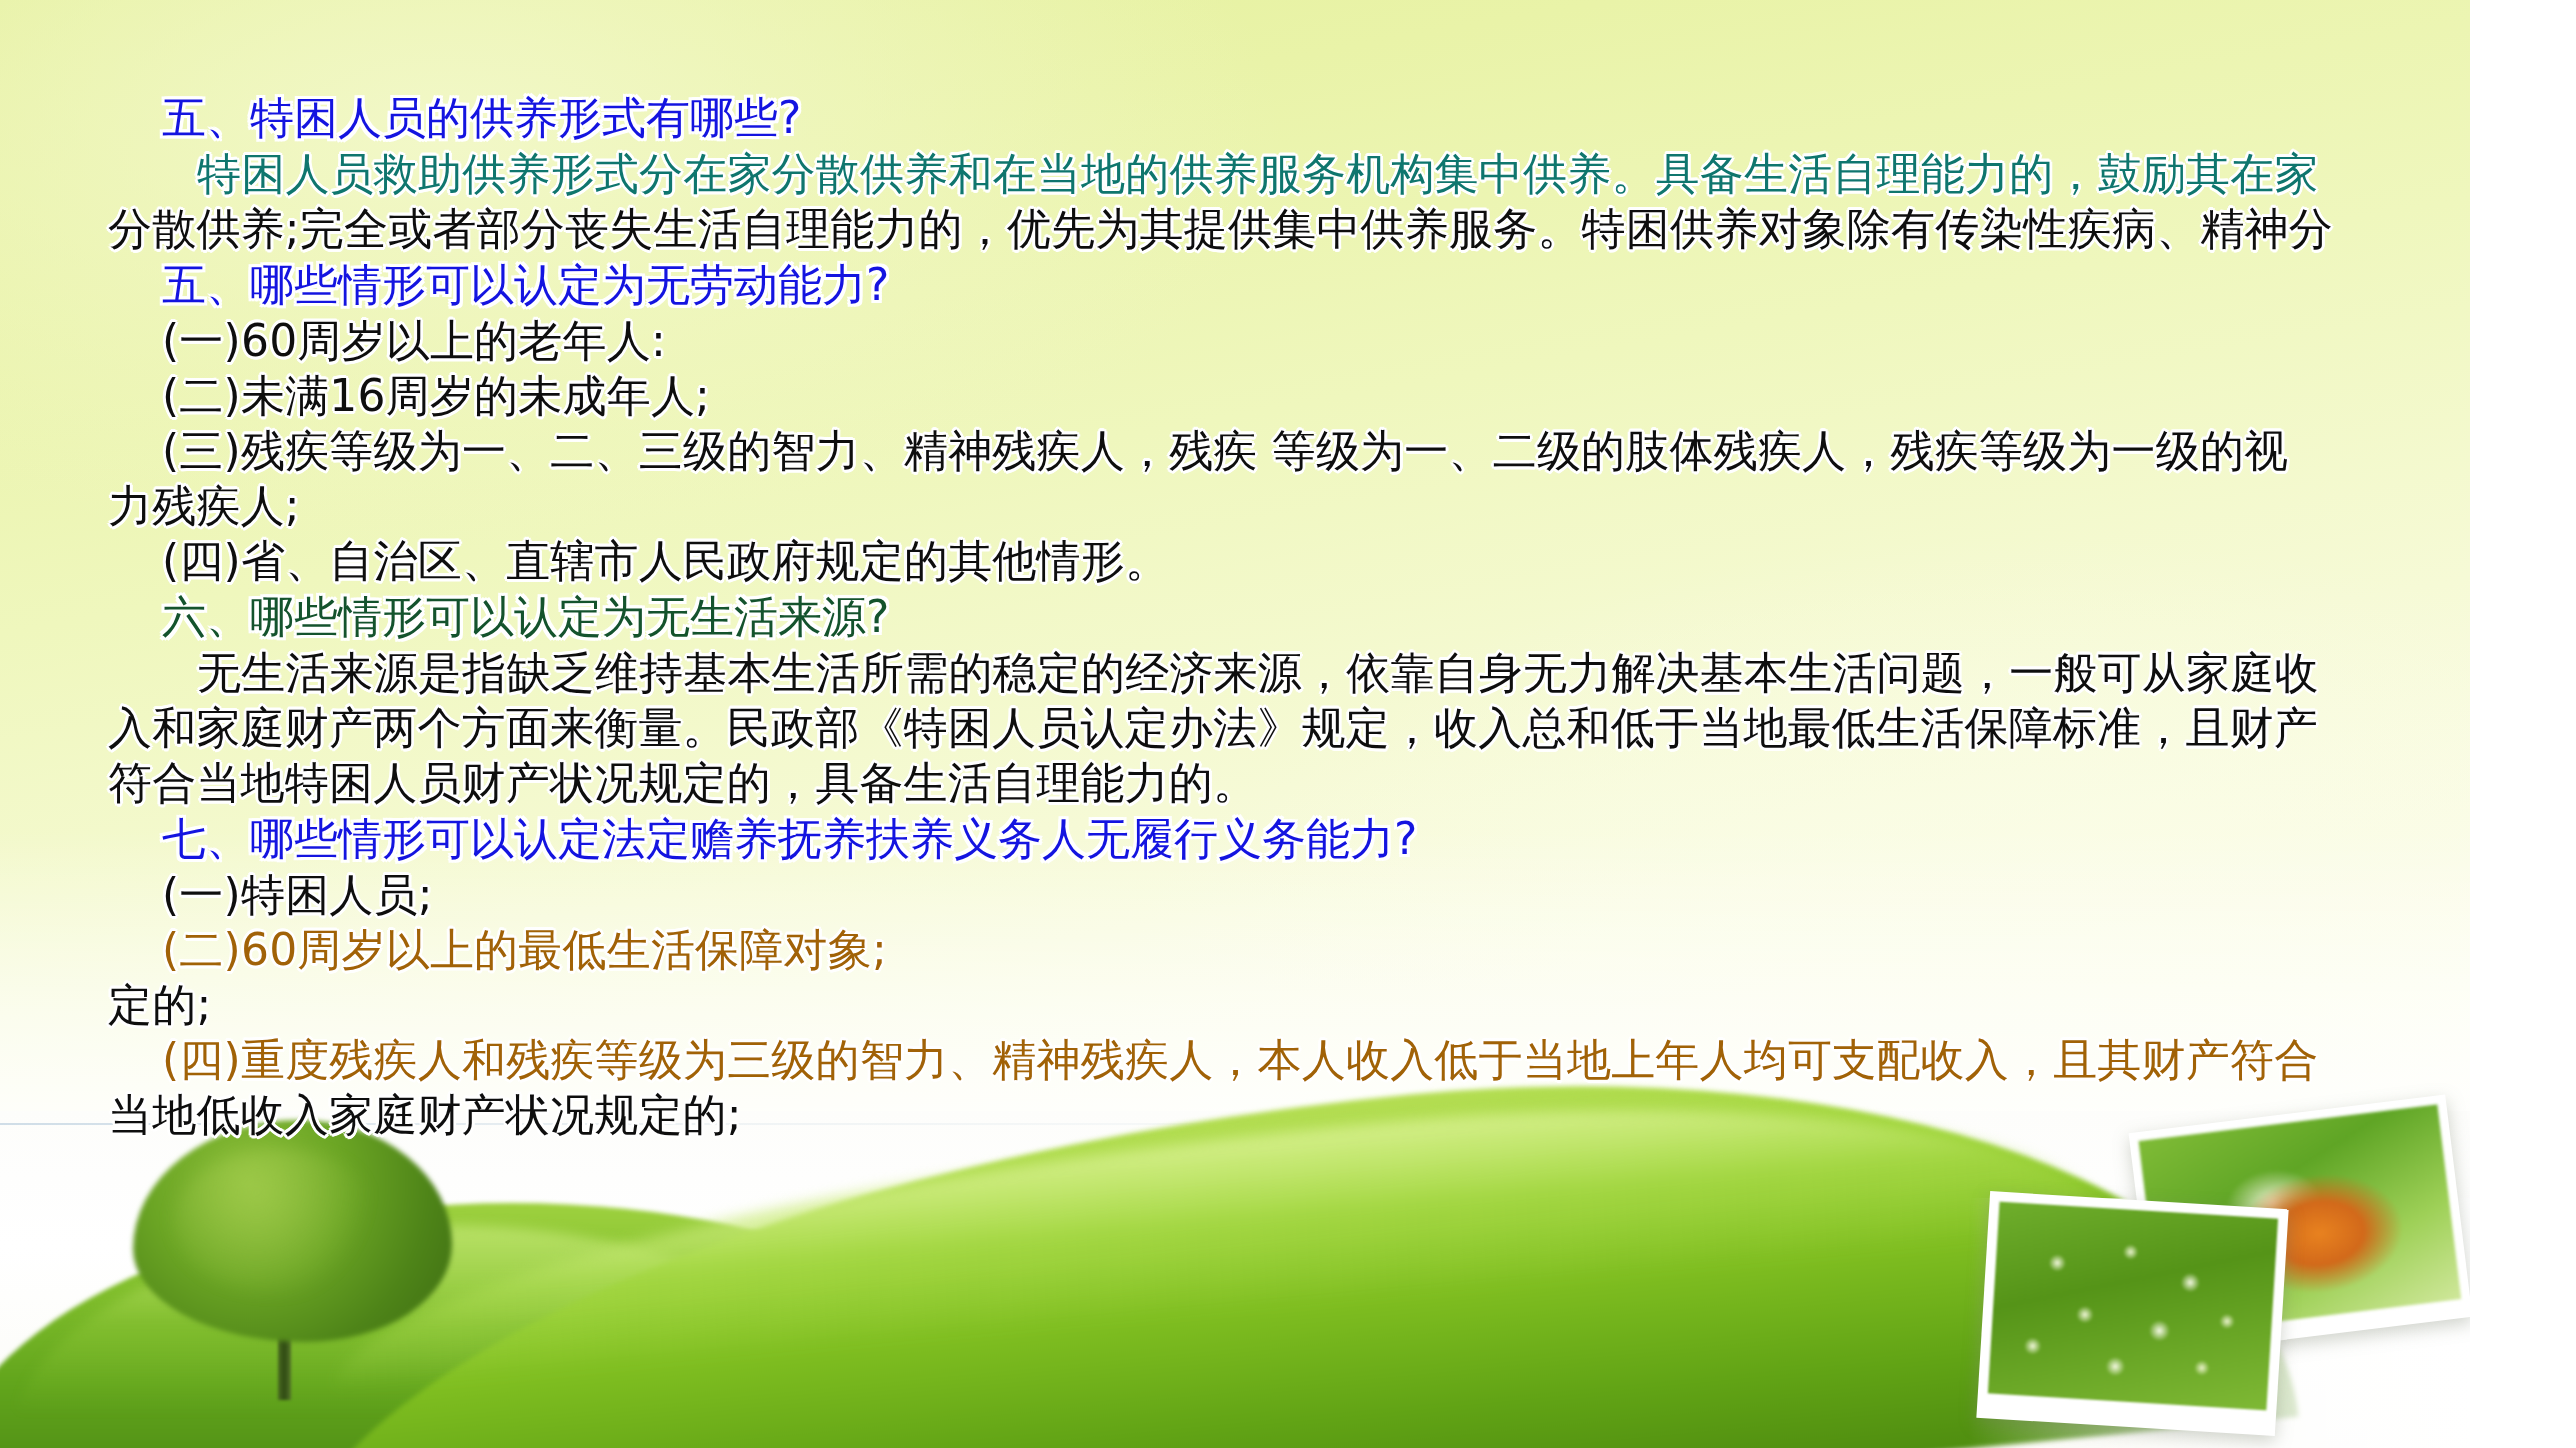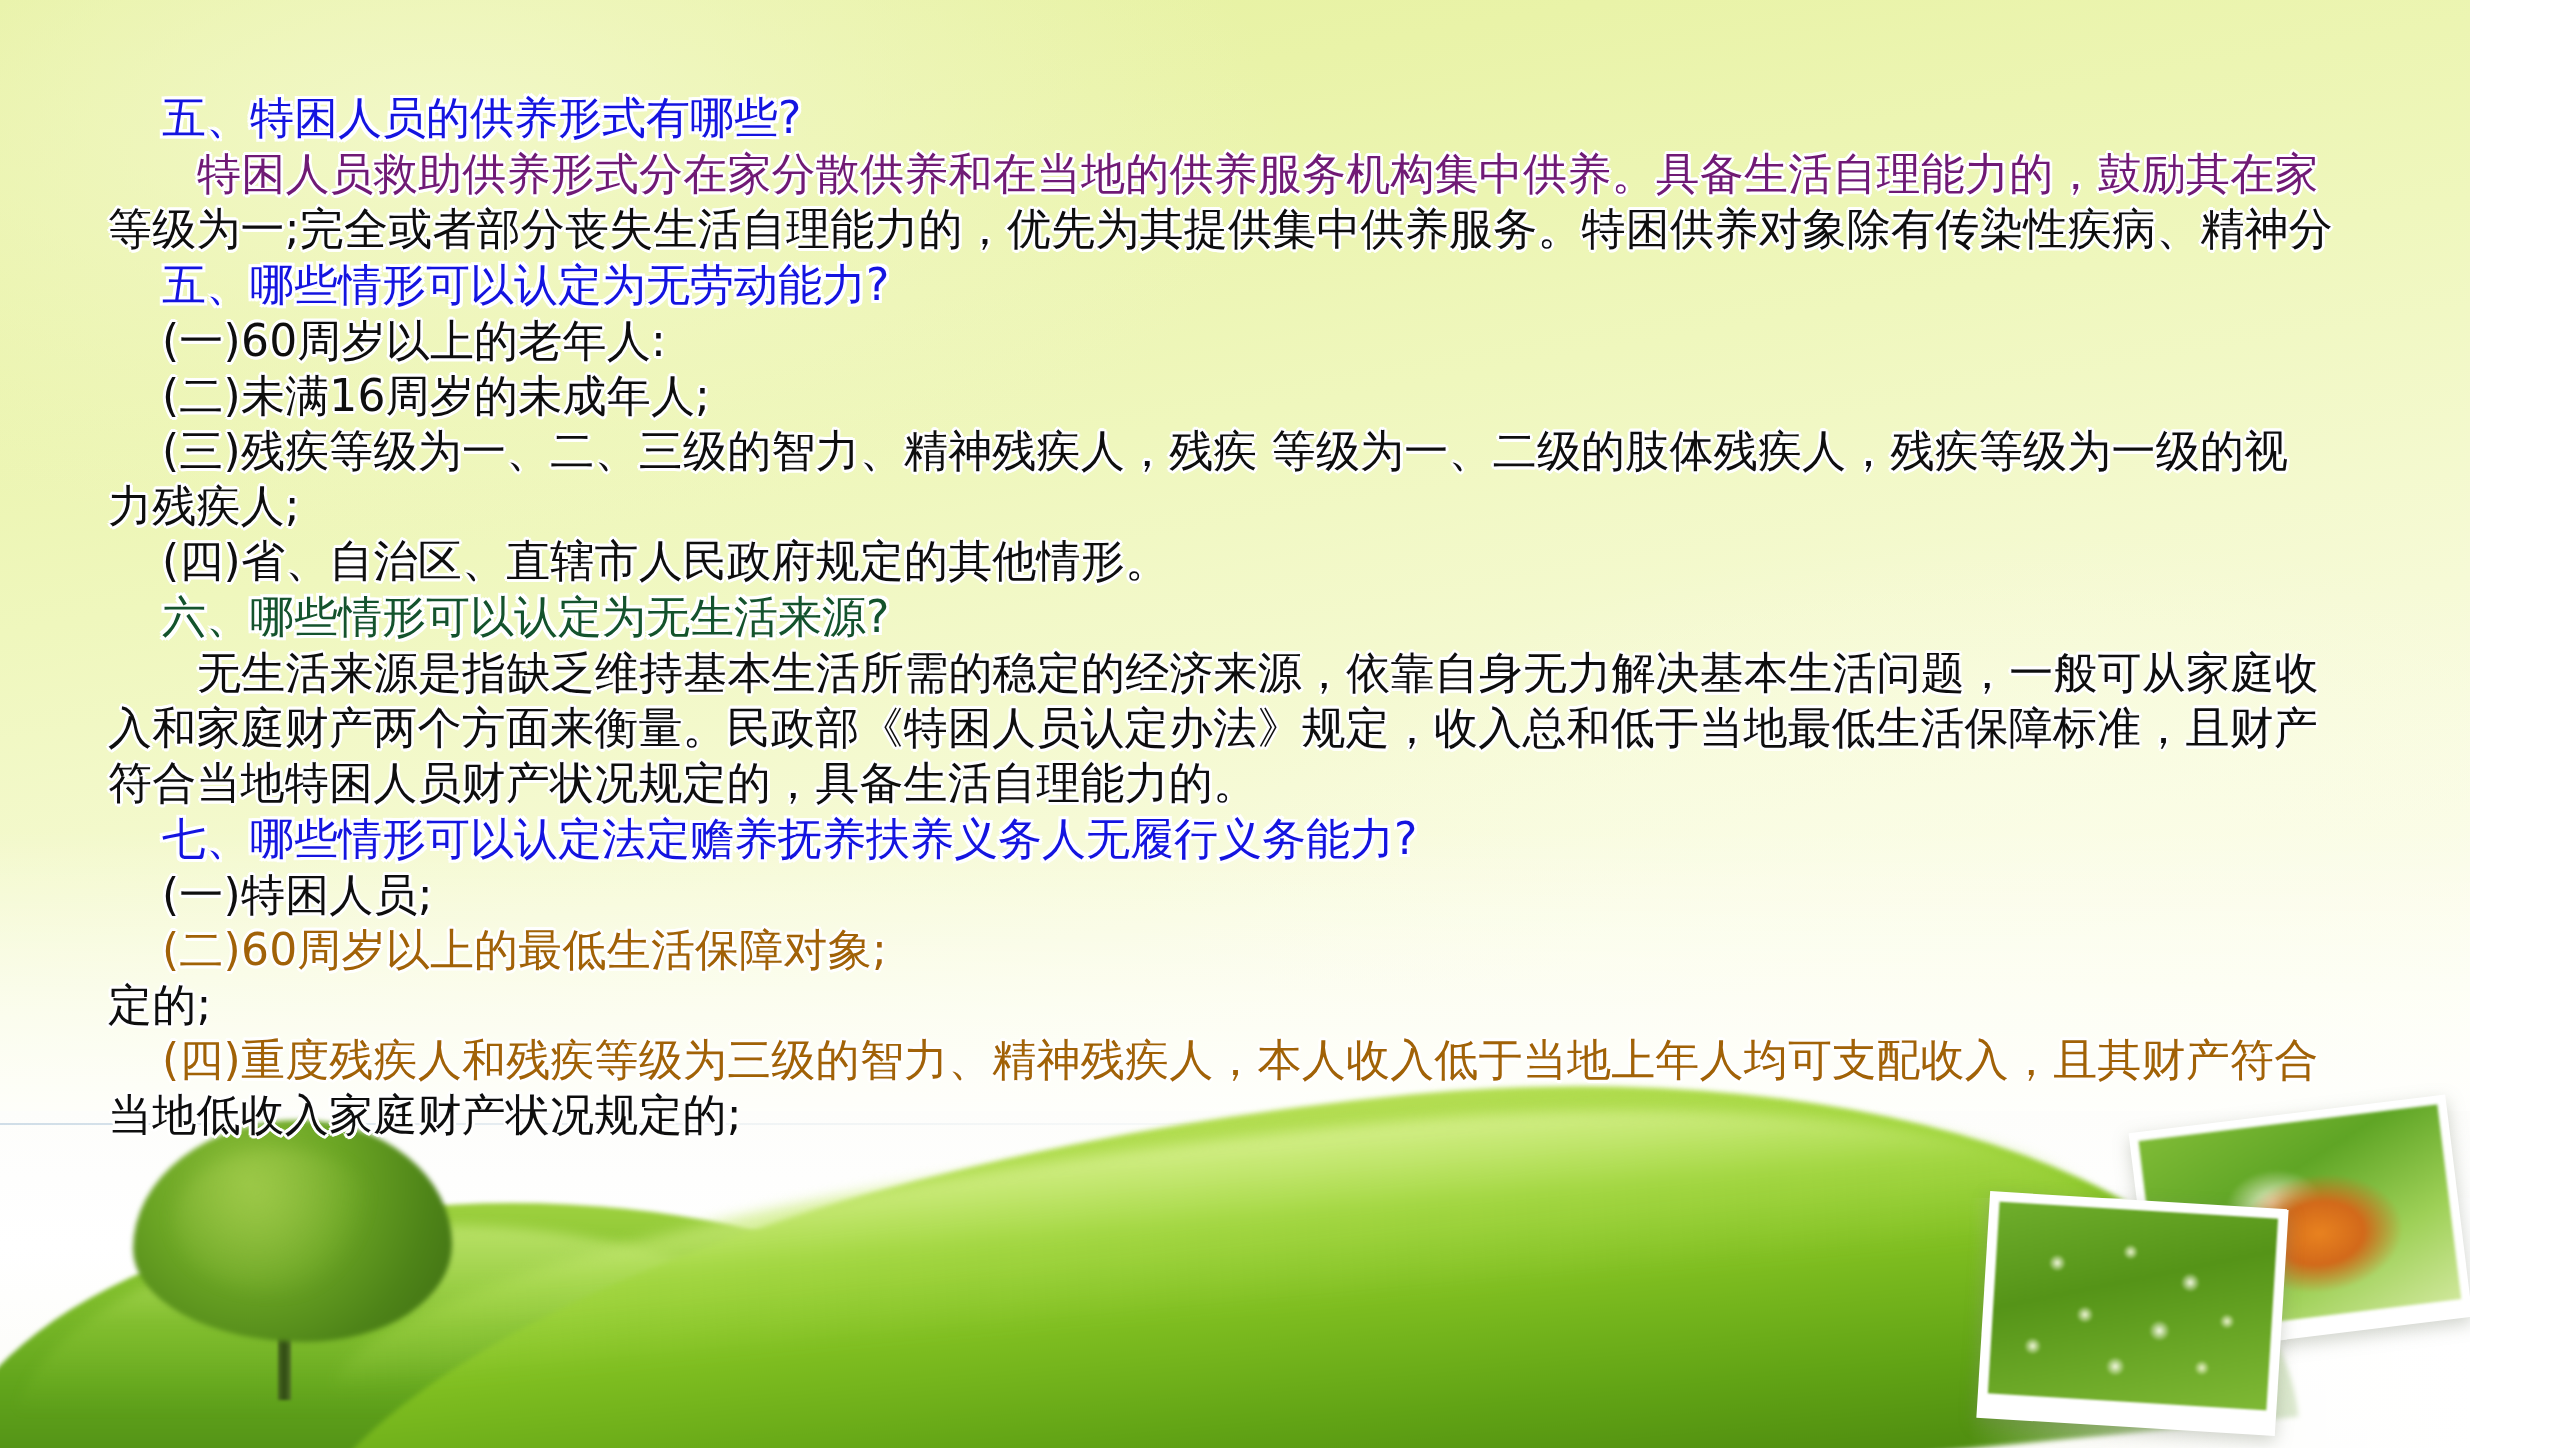--- a/index.html
+++ b/index.html
@@ -261,22 +261,22 @@
     <div class="pin"></div>
     <div class="pic"></div>
   </div>
   <div class="polaroid" id="photo-front">
     <div class="pin"></div>
     <div class="pic"></div>
   </div>
 
   <div class="content" id="content">
       <p class="heading" style="color: rgb(20, 20, 224);">五、特困人员的供养形式有哪些?</p>
-      <p class="line para" style="color: #701a75;">特困人员救助供养形式分在家分散供养和在当地的供养服务机构集中供养。具备生活自理能力的，鼓励其在家</p>
-      <p class="line cont" style="color: rgb(14, 14, 14);">等级为一;完全或者部分丧失生活自理能力的，优先为其提供集中供养服务。特困供养对象除有传染性疾病、精神分</p>
+      <p class="line para" style="color: #0f766e;">特困人员救助供养形式分在家分散供养和在当地的供养服务机构集中供养。具备生活自理能力的，鼓励其在家</p>
+      <p class="line cont" style="color: rgb(14, 14, 14);">分散供养;完全或者部分丧失生活自理能力的，优先为其提供集中供养服务。特困供养对象除有传染性疾病、精神分</p>
       <p class="heading" style="color: rgb(20, 20, 224);">五、哪些情形可以认定为无劳动能力?</p>
       <p class="line indent1" style="color: rgb(14, 14, 14);">(一)60周岁以上的老年人:</p>
       <p class="line indent1" style="color: rgb(14, 14, 14);">(二)未满16周岁的未成年人;</p>
       <p class="line indent1" style="color: rgb(14, 14, 14);">(三)残疾等级为一、二、三级的智力、精神残疾人，残疾 等级为一、二级的肢体残疾人，残疾等级为一级的视</p>
       <p class="line cont" style="color: rgb(14, 14, 14);">力残疾人;</p>
       <p class="line indent1" style="color: rgb(14, 14, 14);">(四)省、自治区、直辖市人民政府规定的其他情形。</p>
       <p class="heading" style="color: #14532d;">六、哪些情形可以认定为无生活来源?</p>
       <p class="line para" style="color: rgb(14, 14, 14);">无生活来源是指缺乏维持基本生活所需的稳定的经济来源，依靠自身无力解决基本生活问题，一般可从家庭收</p>
       <p class="line cont" style="color: rgb(14, 14, 14);">入和家庭财产两个方面来衡量。民政部《特困人员认定办法》规定，收入总和低于当地最低生活保障标准，且财产</p>
       <p class="line cont" style="color: rgb(14, 14, 14);">符合当地特困人员财产状况规定的，具备生活自理能力的。</p>

